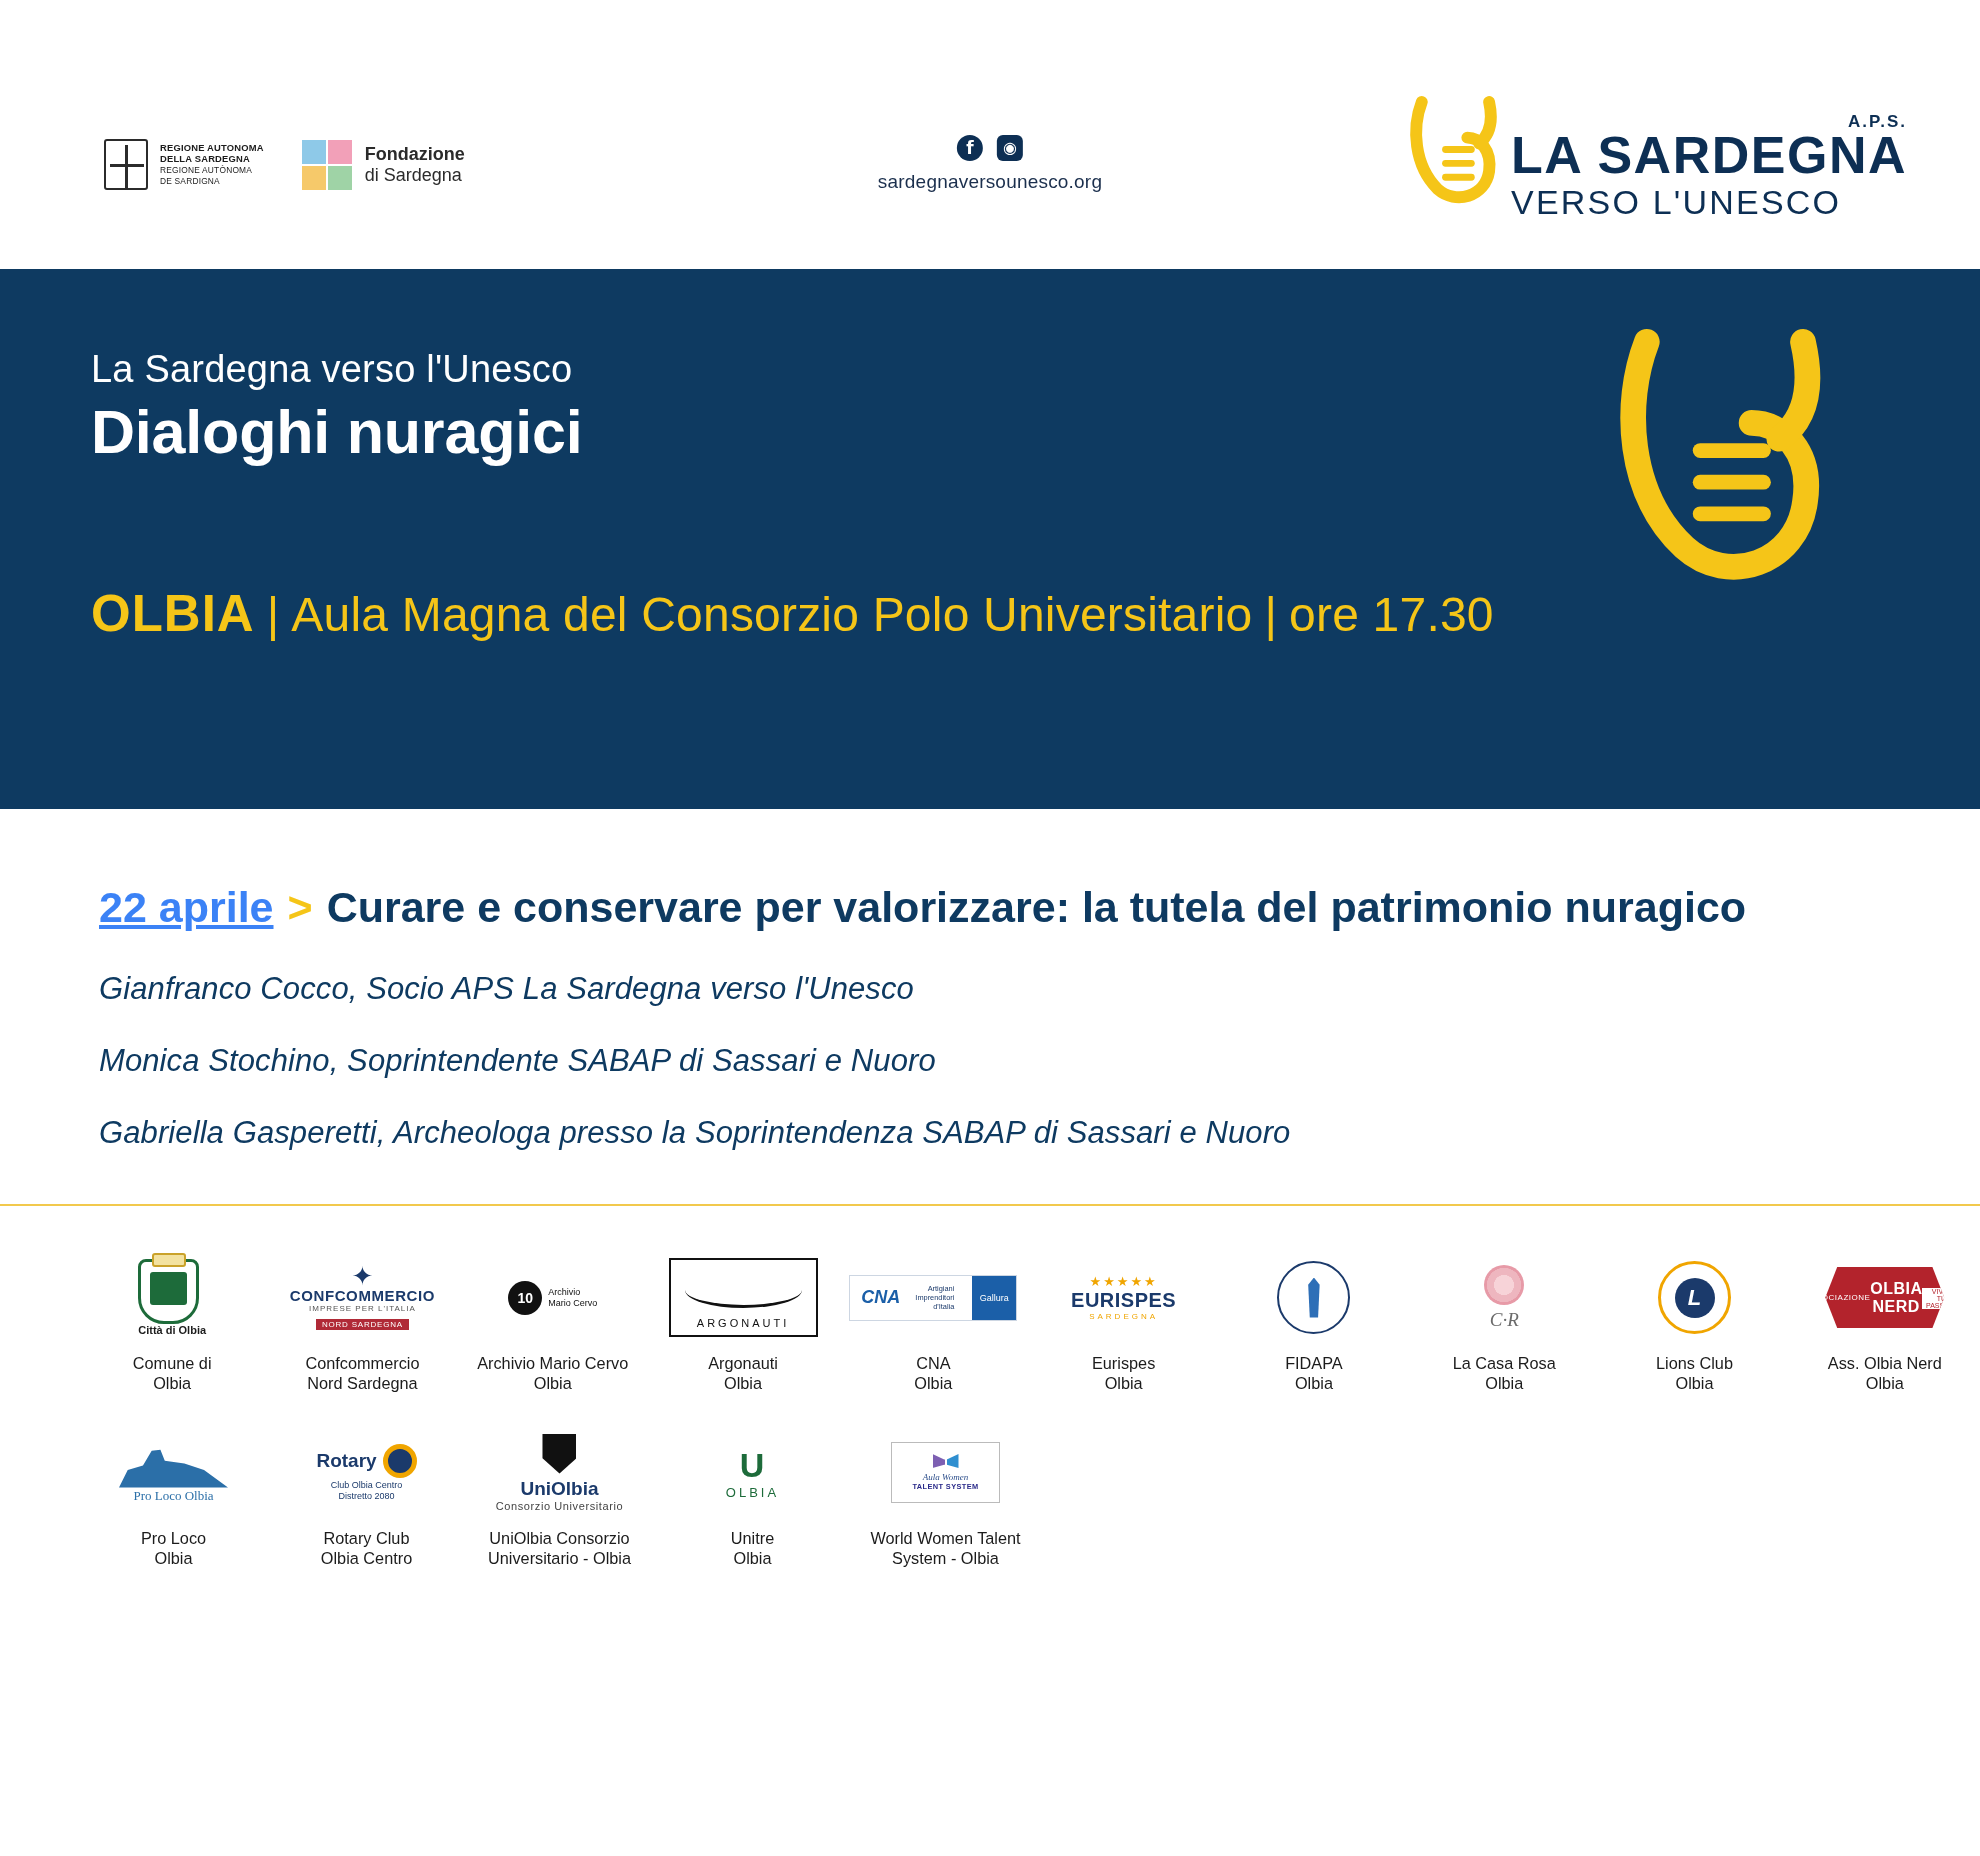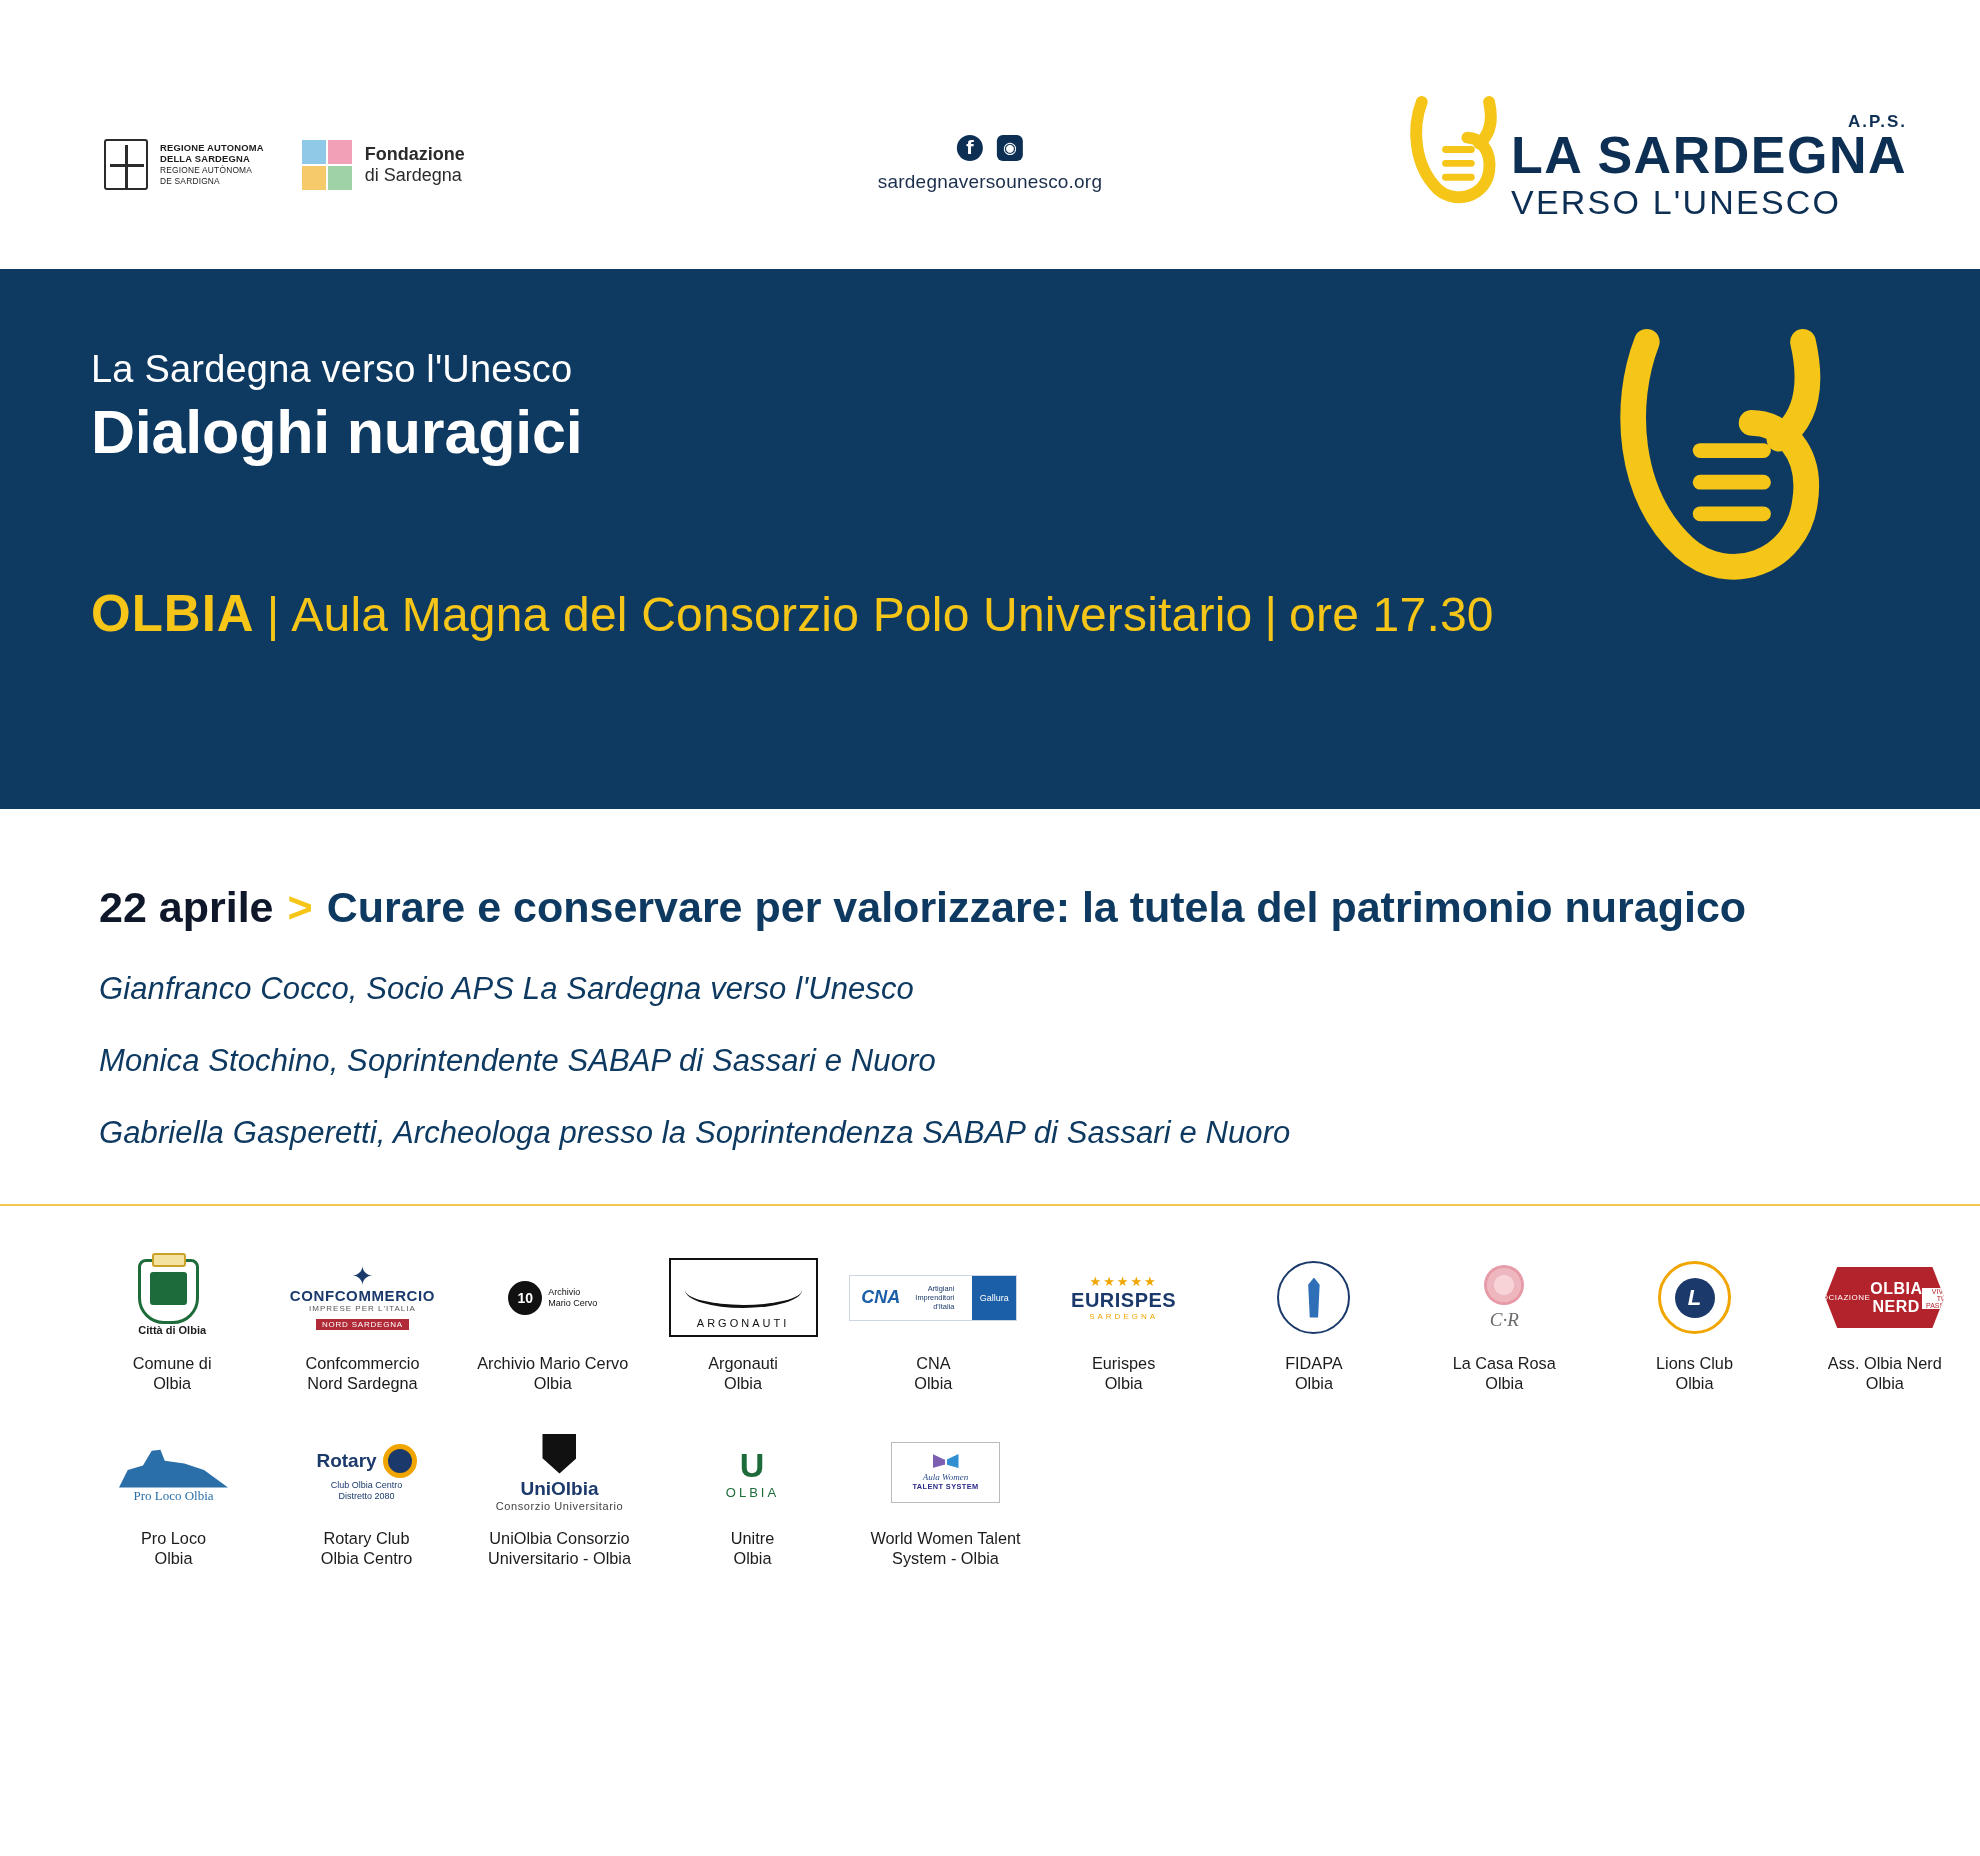--- a/index.html
+++ b/index.html
@@ -187,21 +187,21 @@
   .program {
     padding: 71px 94px 0 99px;
   }
   .prog-head {
     font-size: 43px;
     font-weight: bold;
     color: #0e3a61;
     line-height: 55px;
     max-width: 1742px;
   }
-  .prog-date { color: #0f172a; }
+  .prog-date { color: #3b82f6; text-decoration: underline; }
   .prog-arrow { color: #f5c518; padding: 0 14px; }
   .speaker {
     font-size: 31px;
     font-style: italic;
     color: #0e3a61;
     margin-top: 36px;
     letter-spacing: 0.1px;
   }
   .speaker:first-of-type { margin-top: 51px; }
 

